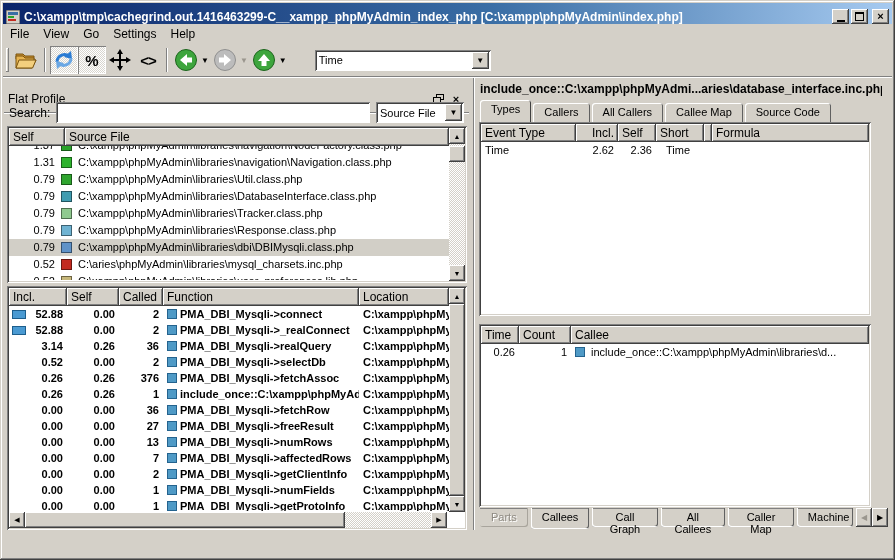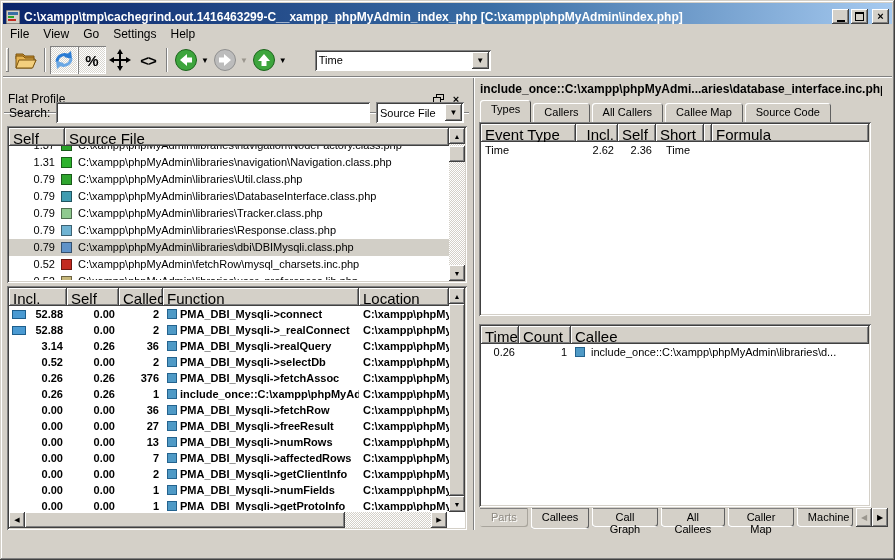--- a/index.html
+++ b/index.html
@@ -47,21 +47,21 @@
   .dock-head .dtitle{flex:1;}
   .dockbtn{width:18px;height:15px;display:flex;align-items:center;justify-content:center;font-size:11px;font-weight:bold;}
   .search-row{position:absolute;left:1px;top:21px;right:1px;height:27px;display:flex;align-items:center;font-size:12px;padding:0 5px;gap:6px;}
   .search-input{flex:1;height:21px;border:none;outline:none;background:#fff;
     box-shadow:inset 1px 1px #808080,inset -1px -1px #fff,inset 2px 2px #404040;font-size:11px;padding:0 4px;}
   .sf-combo{width:88px;}
   
   .tbl{position:absolute;background:#fff;box-shadow:inset 1px 1px #808080,inset -1px -1px #fff,inset 2px 2px #404040,inset -2px -2px #d4d0c8;padding:2px;}
   .thead{display:flex;height:18px;}
   .hcell{background:#d4d0c8;box-shadow:inset -1px -1px #404040,inset 1px 1px #fff,inset -2px -2px #808080;
-    font-size:15px;padding:2px 4px;white-space:nowrap;overflow:hidden;flex:none;}
+    font-size:12px;padding:2px 4px;white-space:nowrap;overflow:hidden;flex:none;}
   .rows{position:relative;overflow:hidden;background:#fff;}
   .trow{display:flex;height:17px;line-height:17px;font-size:11px;white-space:nowrap;}
   .trow.sel{background:#d2cfc7;}
   .cell{flex:none;overflow:hidden;padding:0 4px;position:relative;}
   .num{text-align:right;}
   .csq{width:11px;height:11px;flex:none;margin:3px 2px 0 2px;border:1px solid rgba(0,0,0,.45);}
   .fnicon{display:inline-block;width:10px;height:10px;background:#4f9ac6;border:1px solid #24638e;vertical-align:-1px;margin-right:3px;}
   .barico{position:absolute;left:3px;top:4px;width:14px;height:9px;background:#4a9ad2;border:1px solid #1d5e8c;}
   
   .vsb{position:absolute;top:2px;bottom:2px;right:2px;width:16px;
@@ -261,21 +261,21 @@
                 <span class="cell" style="flex: 1 1 0%;">C:\xampp\phpMyAdmin\libraries\Response.class.php</span>
               </div>
               <div class="trow sel">
                 <span class="cell num" style="width: 50px;">0.79</span>
                 <span class="csq" style="background: rgb(95, 146, 200);"></span>
                 <span class="cell" style="flex: 1 1 0%;">C:\xampp\phpMyAdmin\libraries\dbi\DBIMysqli.class.php</span>
               </div>
               <div class="trow">
                 <span class="cell num" style="width: 50px;">0.52</span>
                 <span class="csq" style="background: rgb(195, 42, 32);"></span>
-                <span class="cell" style="flex: 1 1 0%;">C:\xampp\phpMyAdmin\fetchRow\mysql_charsets.inc.php</span>
+                <span class="cell" style="flex: 1 1 0%;">C:\aries\phpMyAdmin\libraries\mysql_charsets.inc.php</span>
               </div>
               <div class="trow">
                 <span class="cell num" style="width: 50px;">0.52</span>
                 <span class="csq" style="background: rgb(198, 183, 122);"></span>
                 <span class="cell" style="flex: 1 1 0%;">C:\xampp\phpMyAdmin\libraries\user_preferences.lib.php</span>
               </div>
             </div>
           </div>
         <div class="vsb">
           <span class="sbtn" style="top:0;">▲</span>

